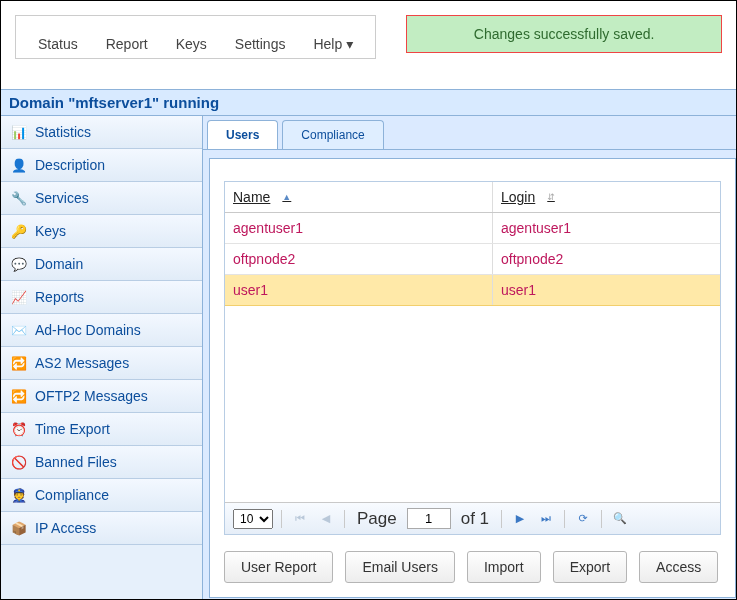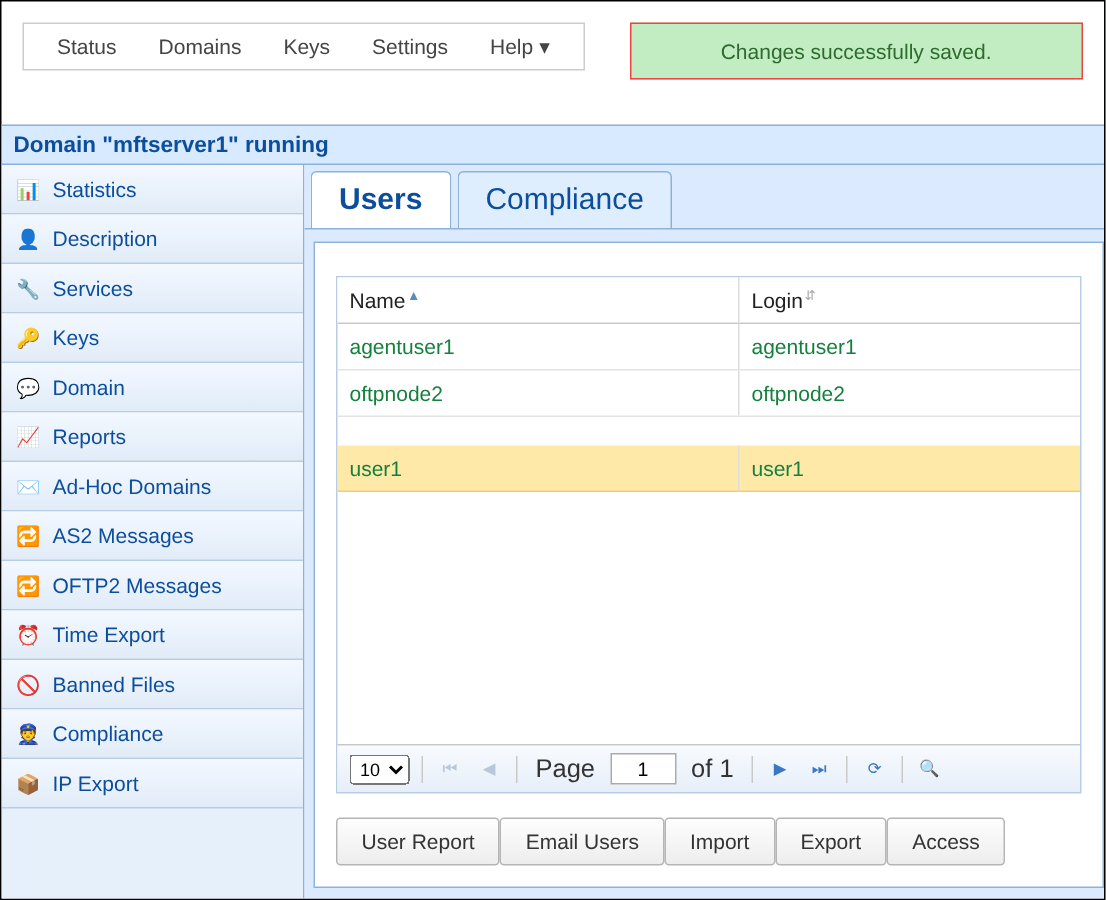--- a/index.html
+++ b/index.html
@@ -1,61 +1,61 @@
 <!DOCTYPE html>
 <html><head>
 <meta charset="utf-8">
 <style>
 * { box-sizing: border-box; margin: 0; padding: 0; }
 body { font-family: Arial, Helvetica, sans-serif; font-size: 13px; color: #333; background: #fff; width: 737px; height: 600px; overflow: hidden; border: 1px solid #000; }
 .topbar { display: flex; align-items: flex-start; padding: 14px 14px 0 14px; gap: 30px; }
-.topnav { border: 1px solid #ccc; background: #fff; display: flex; align-items: center; height: 32px; padding: 0 8px; }
+.topnav { border: 1px solid #ccc; background: #fff; display: flex; align-items: flex-end; height: 44px; padding: 0 8px; }
 .topnav-item { padding: 6px 14px; color: #444; cursor: pointer; font-size: 14px; }
 .topnav-item .caret { margin-left: 4px; }
 .alert { flex: 1; background: #c2edc2; border: 1px solid #ef4444; color: #2f6b2f; text-align: center; padding: 10px 8px; font-size: 14px; }
 .domain-header { background: #d8eaff; border-top: 1px solid #8db2d9; border-bottom: 1px solid #8db2d9; color: #0c4e9c; font-weight: bold; font-size: 15px; padding: 4px 8px; margin-top: 30px; }
 .body-wrap { display: flex; height: calc(100% - 108px); }
 .sidebar { width: 202px; background: #e6f0fb; border-right: 1px solid #8db2d9; overflow-y: auto; }
 .sidebar-item { display: flex; align-items: center; gap: 8px; padding: 8px 10px; border-bottom: 1px solid #b8cde4; color: #0c4e9c; cursor: pointer; font-size: 14px; background: linear-gradient(#f3f8ff,#e1ecf8); }
 .sb-icon { width: 16px; height: 16px; display: inline-flex; align-items: center; justify-content: center; font-size: 13px; }
 .main { flex: 1; display: flex; flex-direction: column; background: #dbeaff; }
 .tabs { display: flex; gap: 4px; padding-top: 4px; padding-left: 4px; border-bottom: 1px solid #8db2d9; background: #dbeaff; }
-.tab { padding: 7px 18px; border: 1px solid #8db2d9; border-bottom: none; border-radius: 4px 4px 0 0; background: #dfeeff; color: #0c4e9c; cursor: pointer; font-size: 20px; }
+.tab { padding: 7px 18px; border: 1px solid #8db2d9; border-bottom: none; border-radius: 4px 4px 0 0; background: #dfeeff; color: #0c4e9c; cursor: pointer; font-size: 12px; }
 .tab.active { background: #fff; font-weight: bold; }
 .content { flex: 1; background: #fff; margin: 8px 0 8px 6px; border: 1px solid #8db2d9; display: flex; flex-direction: column; position: relative; padding: 22px 14px 14px 14px; }
 .grid { border: 1px solid #b8cde4; flex: 1; display: flex; flex-direction: column; background: #fff; }
 .grid-head { display: flex; background: #fff; border-bottom: 1px solid #c9c9c9; }
-.gh-cell { padding: 7px 8px; font-size: 14px; color: #222; display: flex; gap: 1px; }
+.gh-cell { padding: 7px 8px; font-size: 14px; color: #222; display: flex; align-items: center; gap: 12px; text-decoration: underline; }
 .col-name { width: 268px; border-right: 1px solid #ddd; }
 .col-login { flex: 1; }
 .sort-arrow { font-size: 9px; color: #5a8ac6; }
 .sort-dbl { font-size: 9px; color: #aaa; }
 .grid-body { flex: 1; overflow: auto; }
 .grid-row { display: flex; border-bottom: 1px solid #e3e3e3; }
-.gr-cell { padding: 7px 8px; font-size: 14px; color: #15803d; }
-.grid-row.sel { background: #ffe9a8; margin-top: 19px; }
+.gr-cell { padding: 7px 8px; font-size: 14px; color: #be185d; }
+.grid-row.sel { background: #ffe9a8; }
 .grid-row.sel.last { border-bottom: 1px solid #f2cf6d; }
 .pager { display: flex; align-items: center; gap: 6px; border-top: 1px solid #c9c9c9; background: linear-gradient(#f8fbff,#e6eef8); padding: 5px 8px; }
 .pager select { font-size: 12px; padding: 1px 2px; }
 .pager .sep { width: 1px; height: 18px; background: #c9c9c9; margin: 0 2px; }
 .pg-btn { width: 20px; height: 20px; display: inline-flex; align-items: center; justify-content: center; font-size: 11px; cursor: pointer; }
 .pg-btn.enabled { color: #3b78c4; }
 .disabled { color: #b9c8d9; }
 .pager .page-label { font-size: 17px; color: #333; margin: 0 4px; }
 .pager input.page-num { width: 44px; text-align: center; font-size: 13px; padding: 2px 3px; border: 1px solid #aaa; }
-.action-row { display: flex; padding-top: 16px; }
+.action-row { display: flex; gap: 12px; padding-top: 16px; }
 .btn { border: 1px solid #b5b5b5; background: linear-gradient(#fefefe,#ededed); border-radius: 3px; padding: 7px 16px; font-size: 14px; color: #333; cursor: pointer; }
 </style>
 </head>
 <body>
 
 <div class="topbar">
   <div class="topnav">
     <div class="topnav-item">Status</div>
-    <div class="topnav-item">Domains</div>
+    <div class="topnav-item">Report</div>
     <div class="topnav-item">Keys</div>
     <div class="topnav-item">Settings</div>
     <div class="topnav-item"><span>Help</span><span class="caret">▾</span></div>
   </div>
   <div class="alert">Changes successfully saved.</div>
 </div>
 
 <div class="domain-header">Domain "mftserver1" running</div>
 
 <div class="body-wrap">
@@ -103,21 +103,21 @@
       <div class="sidebar-item">
         <span class="sb-icon">🚫</span>
         <span>Banned Files</span>
       </div>
       <div class="sidebar-item">
         <span class="sb-icon">👮</span>
         <span>Compliance</span>
       </div>
       <div class="sidebar-item">
         <span class="sb-icon">📦</span>
-        <span>IP Export</span>
+        <span>IP Access</span>
       </div>
     </div>
 
   <div class="main">
     <div class="tabs">
       <div class="tab active">Users</div>
       <div class="tab">Compliance</div>
     </div>
 
     <div class="content">

